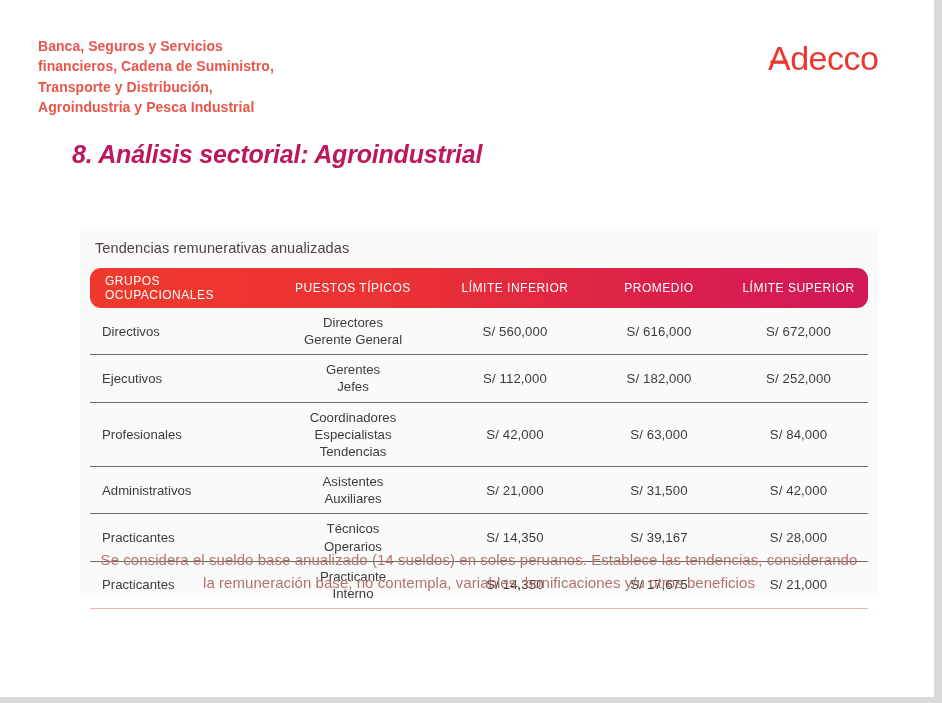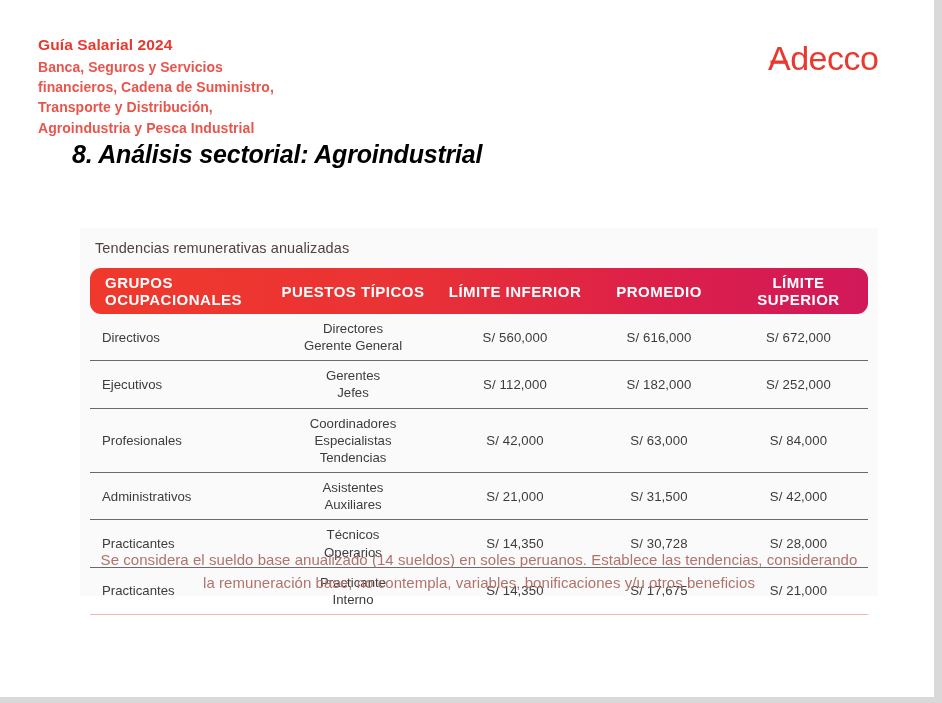--- a/index.html
+++ b/index.html
@@ -69,21 +69,21 @@
   .logo svg { display: block; }
 
   
   .section-title {
     position: absolute;
     left: 72px;
     top: 140px;
     font-size: 25px;
     font-weight: bold;
     font-style: italic;
-    color: #000000;
+    color: #be185d;
     letter-spacing: -0.2px;
     white-space: nowrap;
   }
 
   
   .panel {
     position: absolute;
     left: 80px;
     top: 228px;
     width: 798px;
@@ -111,22 +111,22 @@
   table.salary col.c2 { width: 176px; }
   table.salary col.c3 { width: 148px; }
   table.salary col.c4 { width: 140px; }
   table.salary col.c5 { width: 139px; }
 
   table.salary thead tr {
     background: linear-gradient(90deg, #f0392c 0%, #ea3334 38%, #dd2049 72%, #d1185a 100%);
   }
   table.salary thead th {
     color: #ffffff;
-    font-size: 15px;
-    font-weight: bold;
+    font-size: 12px;
+    font-weight: normal;
     letter-spacing: 0.5px;
     padding: 6px 0 6px 0;
     text-align: center;
     height: 19px;
     box-sizing: border-box;
     margin-top: 46px;
   }
   table.salary thead th:first-child {
     border-top-left-radius: 11px;
     border-bottom-left-radius: 11px;
@@ -169,21 +169,20 @@
     letter-spacing: 0.05px;
   }
 </style>
 </head>
 <body>
 
 <div id="slide">
   <div id="page">
 
     <div class="brand-block">
-      <div class="brand-title">Guía Salarial 2024</div>
       <div class="brand-sub">
         <div>Banca, Seguros y Servicios</div>
         <div>financieros, Cadena de Suministro,</div>
         <div>Transporte y Distribución,</div>
         <div>Agroindustria y Pesca Industrial</div>
       </div>
     </div>
 
     <div class="logo">
       <svg width="130" height="42" viewBox="0 0 130 42">
@@ -256,21 +255,21 @@
             <td class="money">S/ 31,500</td>
             <td class="money">S/ 42,000</td>
           </tr>
           <tr>
             <td class="group">Practicantes</td>
             <td class="jobs">
               <span class="jl">Técnicos</span>
               <span class="jl">Operarios</span>
             </td>
             <td class="money">S/ 14,350</td>
-            <td class="money">S/ 30,728</td>
+            <td class="money">S/ 39,167</td>
             <td class="money">S/ 28,000</td>
           </tr>
           <tr>
             <td class="group">Practicantes</td>
             <td class="jobs">
               <span class="jl">Practicante</span>
               <span class="jl">Interno</span>
             </td>
             <td class="money">S/ 14,350</td>
             <td class="money">S/ 17,675</td>

